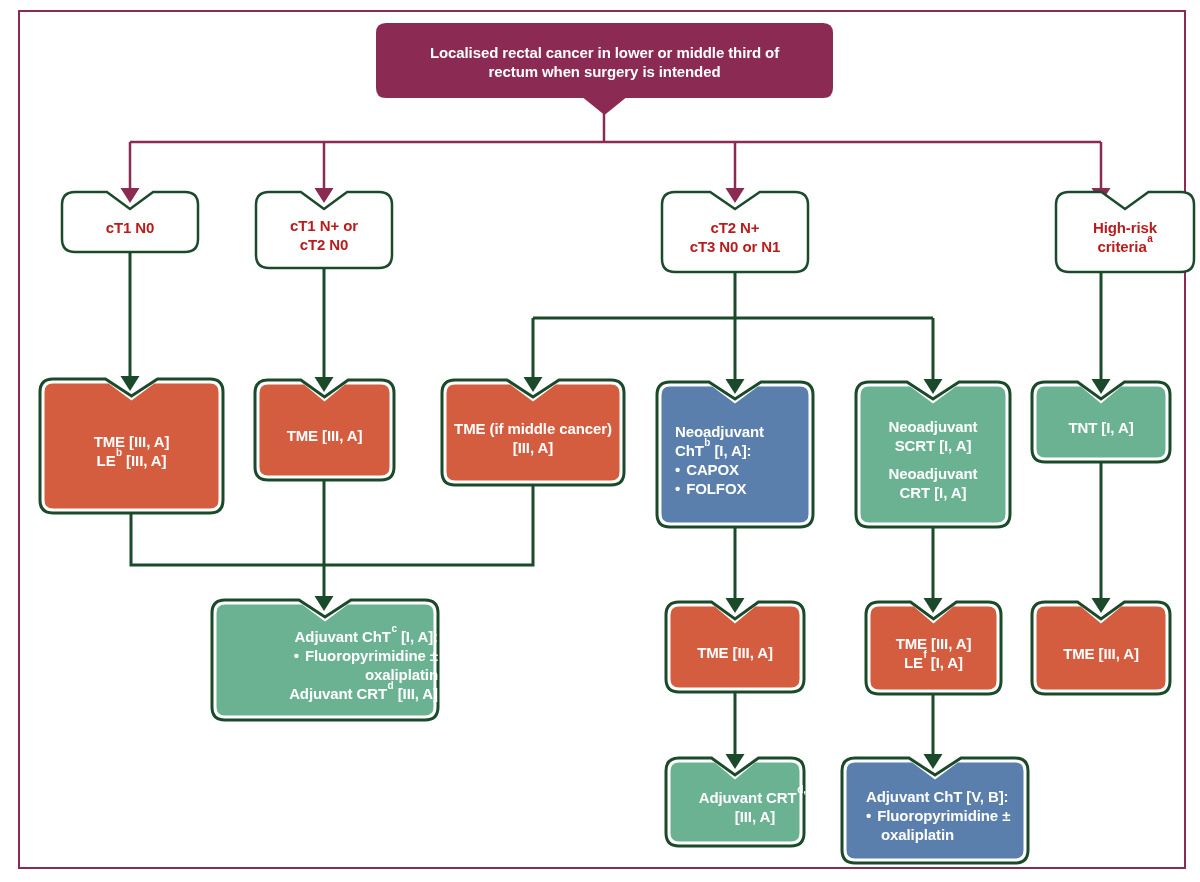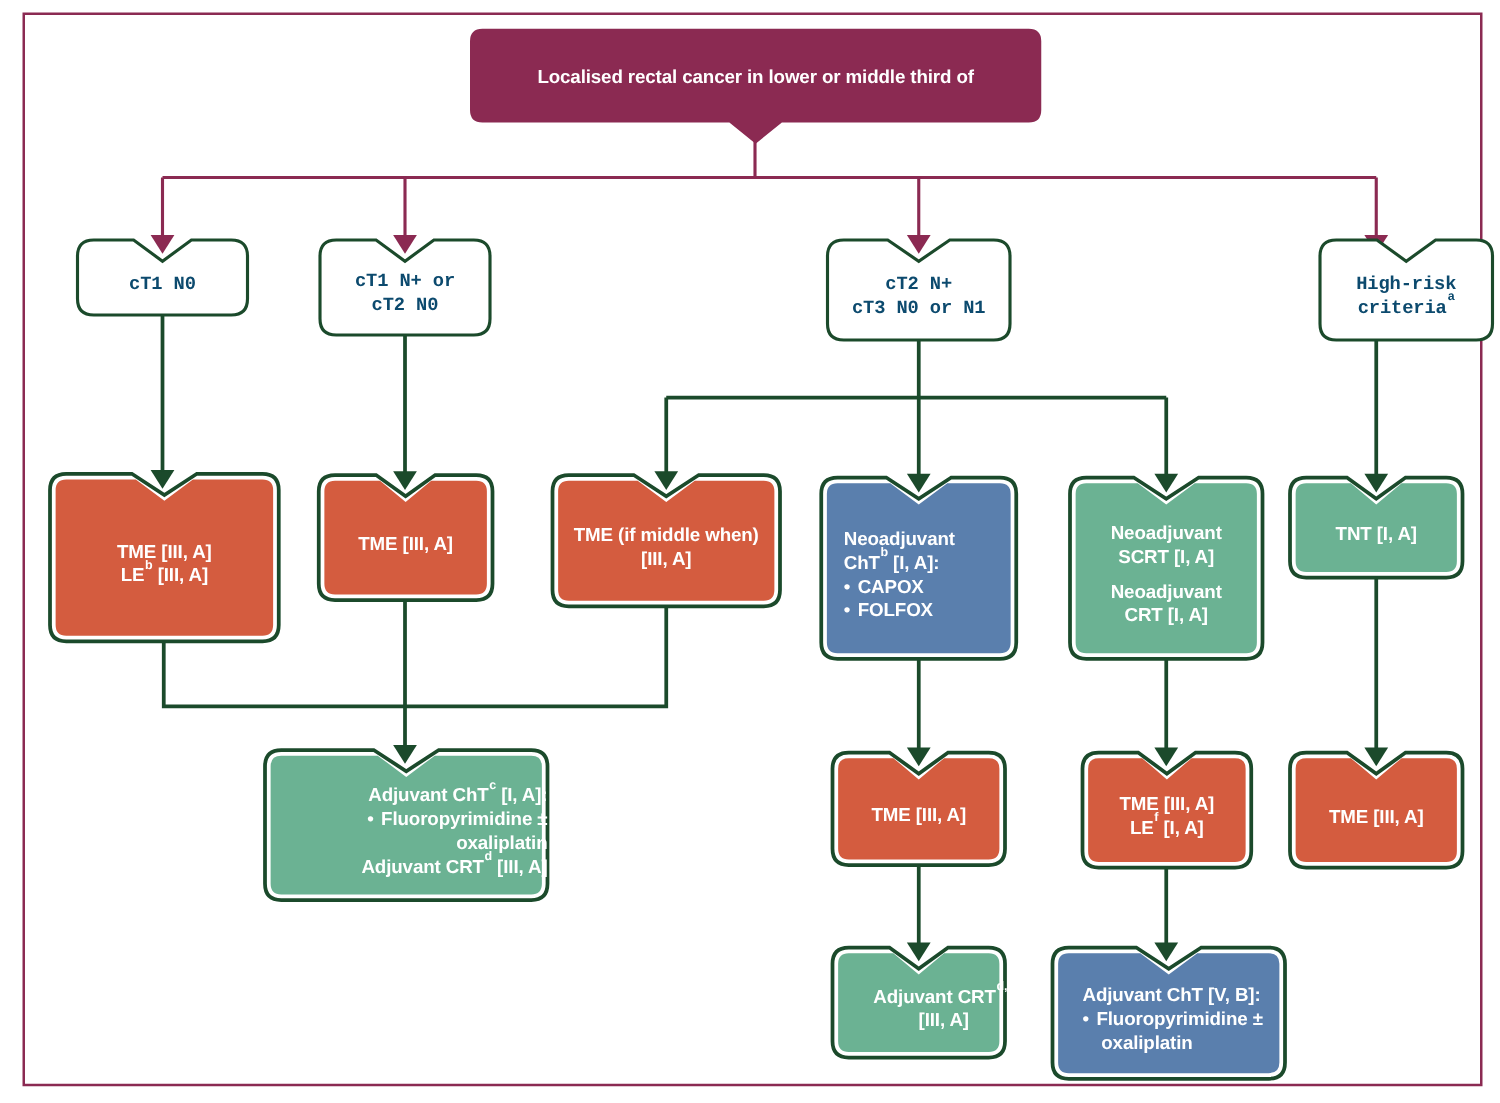--- a/index.html
+++ b/index.html
@@ -7,21 +7,21 @@
           font-family:"Liberation Sans",sans-serif;overflow:hidden;}
   .frame{position:absolute;left:18px;top:10px;width:1168px;height:859px;
          border:2px solid #8B2A52;box-sizing:border-box;}
   #edges{position:absolute;left:0;top:0;}
   #nodes .node{position:absolute;}
   .node svg{position:absolute;left:0;top:0;overflow:visible;}
   .label{position:absolute;left:0;top:0;right:0;bottom:0;display:flex;flex-direction:column;
          justify-content:center;align-items:center;text-align:center;
          color:#FFFFFF;font-weight:700;font-size:15px;line-height:19px;letter-spacing:-0.1px;
          padding-top:10px;box-sizing:border-box;}
-  .label.dark{color:#0c4a6e;font-family:Liberation Mono, monospace;}
+  .label.dark{color:#b91c1c;}
   .label.left{align-items:flex-start;text-align:left;}
   .label .line{display:flex;align-items:baseline;}
   .label .bullet{margin-right:6px;}
   .label .line.indent{padding-left:15px;}
   .label sup{font-size:10px;position:relative;top:-4px;line-height:0;margin-left:0.5px;}
   .title-label{padding-top:2px;}
 </style>
 </head>
 <body>
 
@@ -107,20 +107,23 @@
     </svg>
   <div id="nodes">
       <div class="node" style="left: 376px; top: 23px; width: 457px; height: 75px;">
         <svg width="457" height="75">
           <path d="M 10 0 L 447 0 Q 457 0 457 10 L 457 65 Q 457 75 447 75 L 249.5 75 L 228.5 92 L 207.5 75 L 10 75 Q 0 75 0 65 L 0 10 Q 0 0 10 0 Z" fill="#8B2A52"></path>
         </svg>
         <div class="label title-label">
           <div class="line">
             <span>Localised rectal cancer in lower or middle third of</span>
           </div>
+          <div class="line">
+            <span>rectum when surgery is intended</span>
+          </div>
         </div>
       </div>
       <div class="node" style="left: 62px; top: 192px; width: 136px; height: 60px;">
         <svg width="136" height="60">
           <path d="M 13 0 L 44.879999999999995 0 L 68 17 L 91.12 0 L 123 0 Q 136 0 136 13 L 136 47 Q 136 60 123 60 L 13 60 Q 0 60 0 47 L 0 13 Q 0 0 13 0 Z" fill="#FFFFFF" stroke="#1B4A2B" stroke-width="2.5"></path>
         </svg>
         <div class="label dark">
           <div class="line">
             <span>cT1 N0</span>
           </div>
@@ -190,21 +193,21 @@
           </div>
         </div>
       </div>
       <div class="node" style="left: 442px; top: 380px; width: 182px; height: 105px;">
         <svg width="182" height="105">
           <path d="M 13 0 L 65 0 L 91 17 L 117 0 L 169 0 Q 182 0 182 13 L 182 92 Q 182 105 169 105 L 13 105 Q 0 105 0 92 L 0 13 Q 0 0 13 0 Z" fill="#FFFFFF" stroke="#1B4A2B" stroke-width="3"></path>
           <path d="M 13 4.5 L 68.15 4.5 L 91 21.5 L 113.85 4.5 L 169 4.5 Q 177.5 4.5 177.5 13 L 177.5 92 Q 177.5 100.5 169 100.5 L 13 100.5 Q 4.5 100.5 4.5 92 L 4.5 13 Q 4.5 4.5 13 4.5 Z" fill="#D45C3F"></path>
         </svg>
         <div class="label">
           <div class="line">
-            <span>TME (if middle when)</span>
+            <span>TME (if middle cancer)</span>
           </div>
           <div class="line">
             <span>[III, A]</span>
           </div>
         </div>
       </div>
       <div class="node" style="left: 657px; top: 382px; width: 156px; height: 145px;">
         <svg width="156" height="145">
           <path d="M 13 0 L 52 0 L 78 17 L 104 0 L 143 0 Q 156 0 156 13 L 156 132 Q 156 145 143 145 L 13 145 Q 0 145 0 132 L 0 13 Q 0 0 13 0 Z" fill="#FFFFFF" stroke="#1B4A2B" stroke-width="3"></path>
           <path d="M 13 4.5 L 55.15 4.5 L 78 21.5 L 100.85 4.5 L 143 4.5 Q 151.5 4.5 151.5 13 L 151.5 132 Q 151.5 140.5 143 140.5 L 13 140.5 Q 4.5 140.5 4.5 132 L 4.5 13 Q 4.5 4.5 13 4.5 Z" fill="#5A7FAD"></path>

